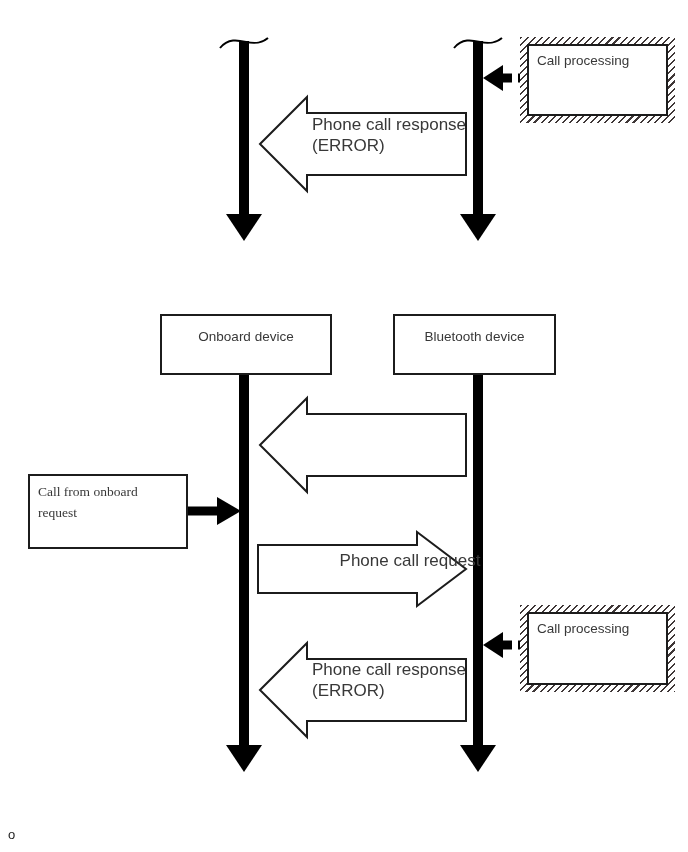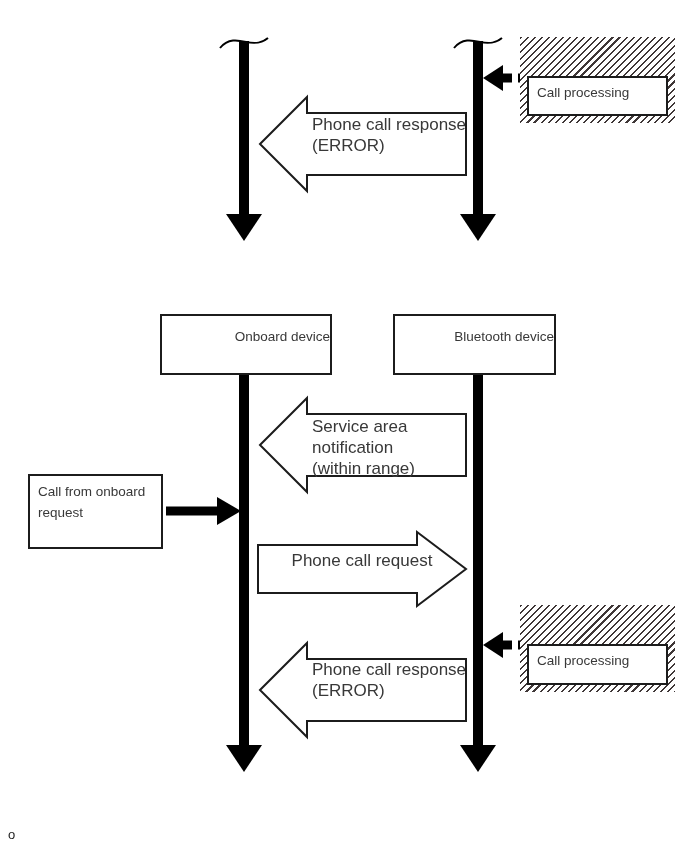--- a/index.html
+++ b/index.html
@@ -5,30 +5,30 @@
   html,body { margin:0; padding:0; background:#ffffff; }
   .canvas {
     position:relative; width:688px; height:852px; background:#ffffff;
     font-family:"Liberation Sans", sans-serif; color:#383838; overflow:hidden;
   }
   .canvas svg { position:absolute; left:0; top:0; }
   .box {
     position:absolute; background:#ffffff; border:2px solid #1c1c1c;
     box-sizing:border-box; font-size:13.5px;
   }
-  .actor { text-align:right; padding-top:13px; }
+  .actor { text-align:center; padding-top:13px; }
   .note { padding:5px 8px; line-height:21px; }
   .hatch {
     position:absolute; box-sizing:border-box;
     background:repeating-linear-gradient(135deg,#3f3737 0 1.5px,#ffffff 1.5px 5px);
   }
   .hatch-inner {
     position:absolute; inset:7px; background:#ffffff;
     border:2px solid #1c1c1c; box-sizing:border-box;
-    padding:4px 8px; font-size:13.5px; line-height:21px;margin-top:32px;
+    padding:4px 8px; font-size:13.5px; line-height:21px;
   }
   .arrow-label { position:absolute; font-size:17px; line-height:21px; }
   .center { text-align:center; }
   .line { display:block; }
   .footer-char { position:absolute; left:8px; top:827px; font-size:13px; color:#1c1c1c; }
 </style>
 </head>
 <body>
 
 <div class="canvas">
@@ -76,31 +76,27 @@
     <span class="line">(ERROR)</span>
   </div>
 
   <div class="box actor" style="left:160px; top:314px; width:172px; height:61px;">
     <span>Onboard device</span>
   </div>
   <div class="box actor" style="left:393px; top:314px; width:163px; height:61px;">
     <span>Bluetooth device</span>
   </div>
 
-  <div class="arrow-label" style="left:312px; top:416px; width:170px;">
-    <span class="line">Service area notification</span>
-    <span class="line">(within range)</span>
-  </div>
 
-  <div class="box note" style="left:28px; top:474px; width:135px; height:75px;">
+  <div class="box note" style="left:28px; top:474px; width:160px; height:75px;font-family:Liberation Serif, serif;">
     <span class="line">Call from onboard</span>
     <span class="line">request</span>
   </div>
 
-  <div class="arrow-label center" style="left:258px; top:550px; width:208px;">Phone call request</div>
+  <div class="arrow-label center" style="left:258px; top:550px; width:208px;padding-left:48px;">Phone call request</div>
 
   <div class="hatch" style="left:520px; top:605px; width:155px; height:87px;">
     <div class="hatch-inner">
       <span class="line">Call processing</span>
     </div>
   </div>
 
   <div class="arrow-label" style="left:312px; top:659px; width:160px;">
     <span class="line">Phone call response</span>
     <span class="line">(ERROR)</span>

